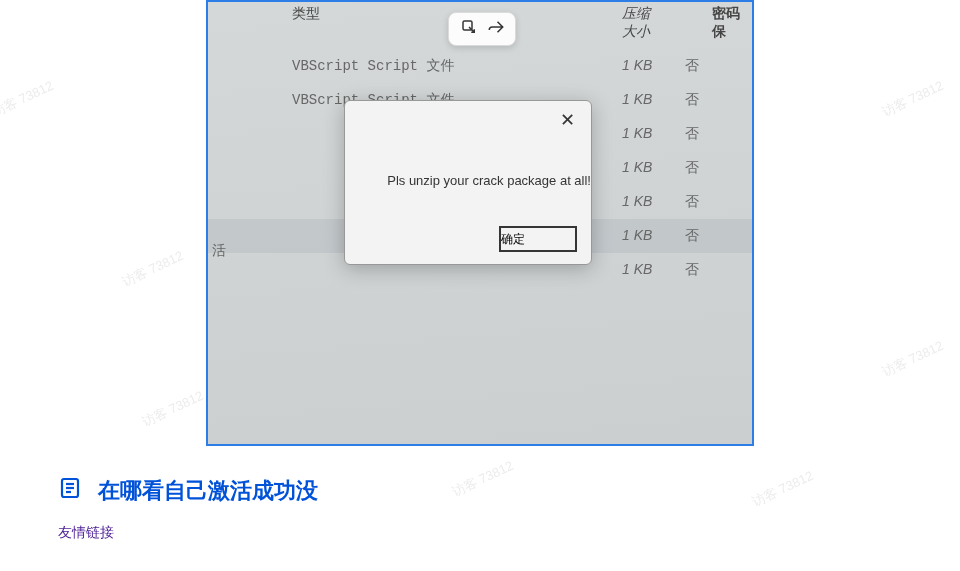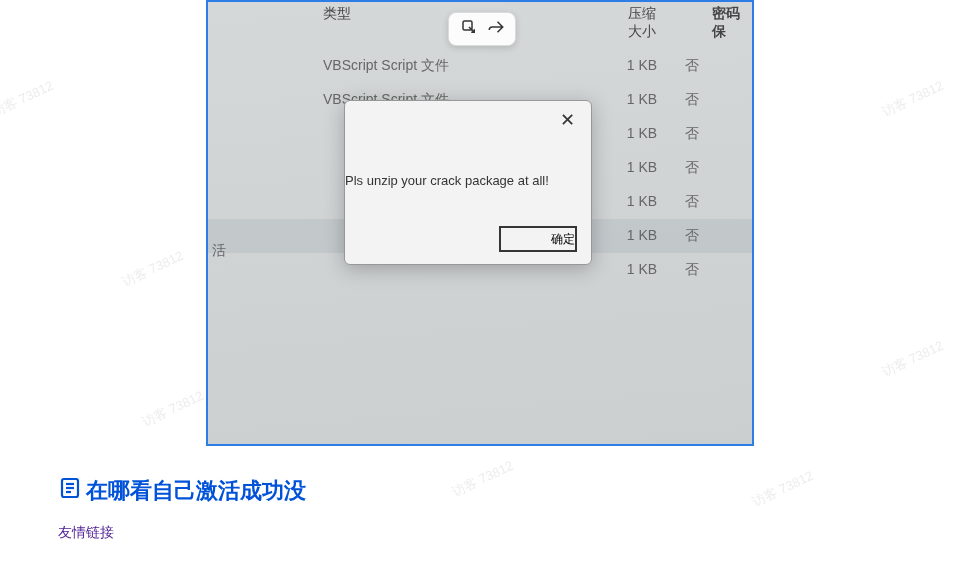--- a/index.html
+++ b/index.html
@@ -45,22 +45,22 @@
       color: #444;
     }
     .file-row {
       display: flex;
       padding: 8px 0;
       color: #666;
     }
     .file-row.highlighted {
       background: rgba(190, 195, 200, 0.7);
     }
-    .col-type { width: 272px; padding-left: 115px; }
-    .col-size { width: 50px; text-align: center; padding-right: 10px; margin-left: auto; }
+    .col-type { width: 272px; padding-left: 84px; font-family: Liberation Mono, monospace; }
+    .col-size { width: 50px; text-align: left; padding-right: 10px; margin-left: auto; font-style: italic; }
     .col-pwd { width: 40px; text-align: center; }
     .col-extra { width: 40px; font-weight: bold; }
     .dialog {
       position: absolute;
       left: 136px;
       top: 98px;
       width: 248px;
       height: 165px;
       background: #f5f5f5;
       border: 1px solid #999;
@@ -74,38 +74,38 @@
       font-size: 18px;
       color: #333;
       cursor: pointer;
       padding: 2px 6px;
     }
     .dialog-msg {
       position: absolute;
       top: 72px;
       left: 0;
       right: 0;
-      text-align: left;
+      text-align: right;
       font-size: 13px;
       color: #333;
       font-weight: 500;
     }
     .dialog-ok {
       position: absolute;
       bottom: 12px;
       right: 14px;
       width: 78px;
       height: 26px;
       border: 2px solid #333;
       background: #f5f5f5;
       font-size: 12px;
       cursor: pointer;
       display: flex;
       align-items: center;
-      justify-content: flex-end;
+      justify-content: flex-start;
       font-weight: 500;
     }
     .left-edge {
       position: absolute;
       left: 0;
       top: 240px;
       font-size: 14px;
       color: #666;
       padding-left: 4px;
     }
@@ -124,21 +124,21 @@
       justify-content: space-around;
       padding: 0 6px;
     }
     .toolbar-pill svg { width: 18px; height: 18px; }
     .article-link {
       position: absolute;
       left: 58px;
       top: 476px;
       display: flex;
       align-items: center;
-      gap: 4px;
+      gap: 16px;
       color: #0052d9;
       font-size: 22px;
       font-weight: 700;
       cursor: pointer;
     }
     .article-link svg { width: 24px; height: 24px; flex-shrink: 0; }
     .friend-links {
       position: absolute;
       left: 58px;
       top: 524px;

